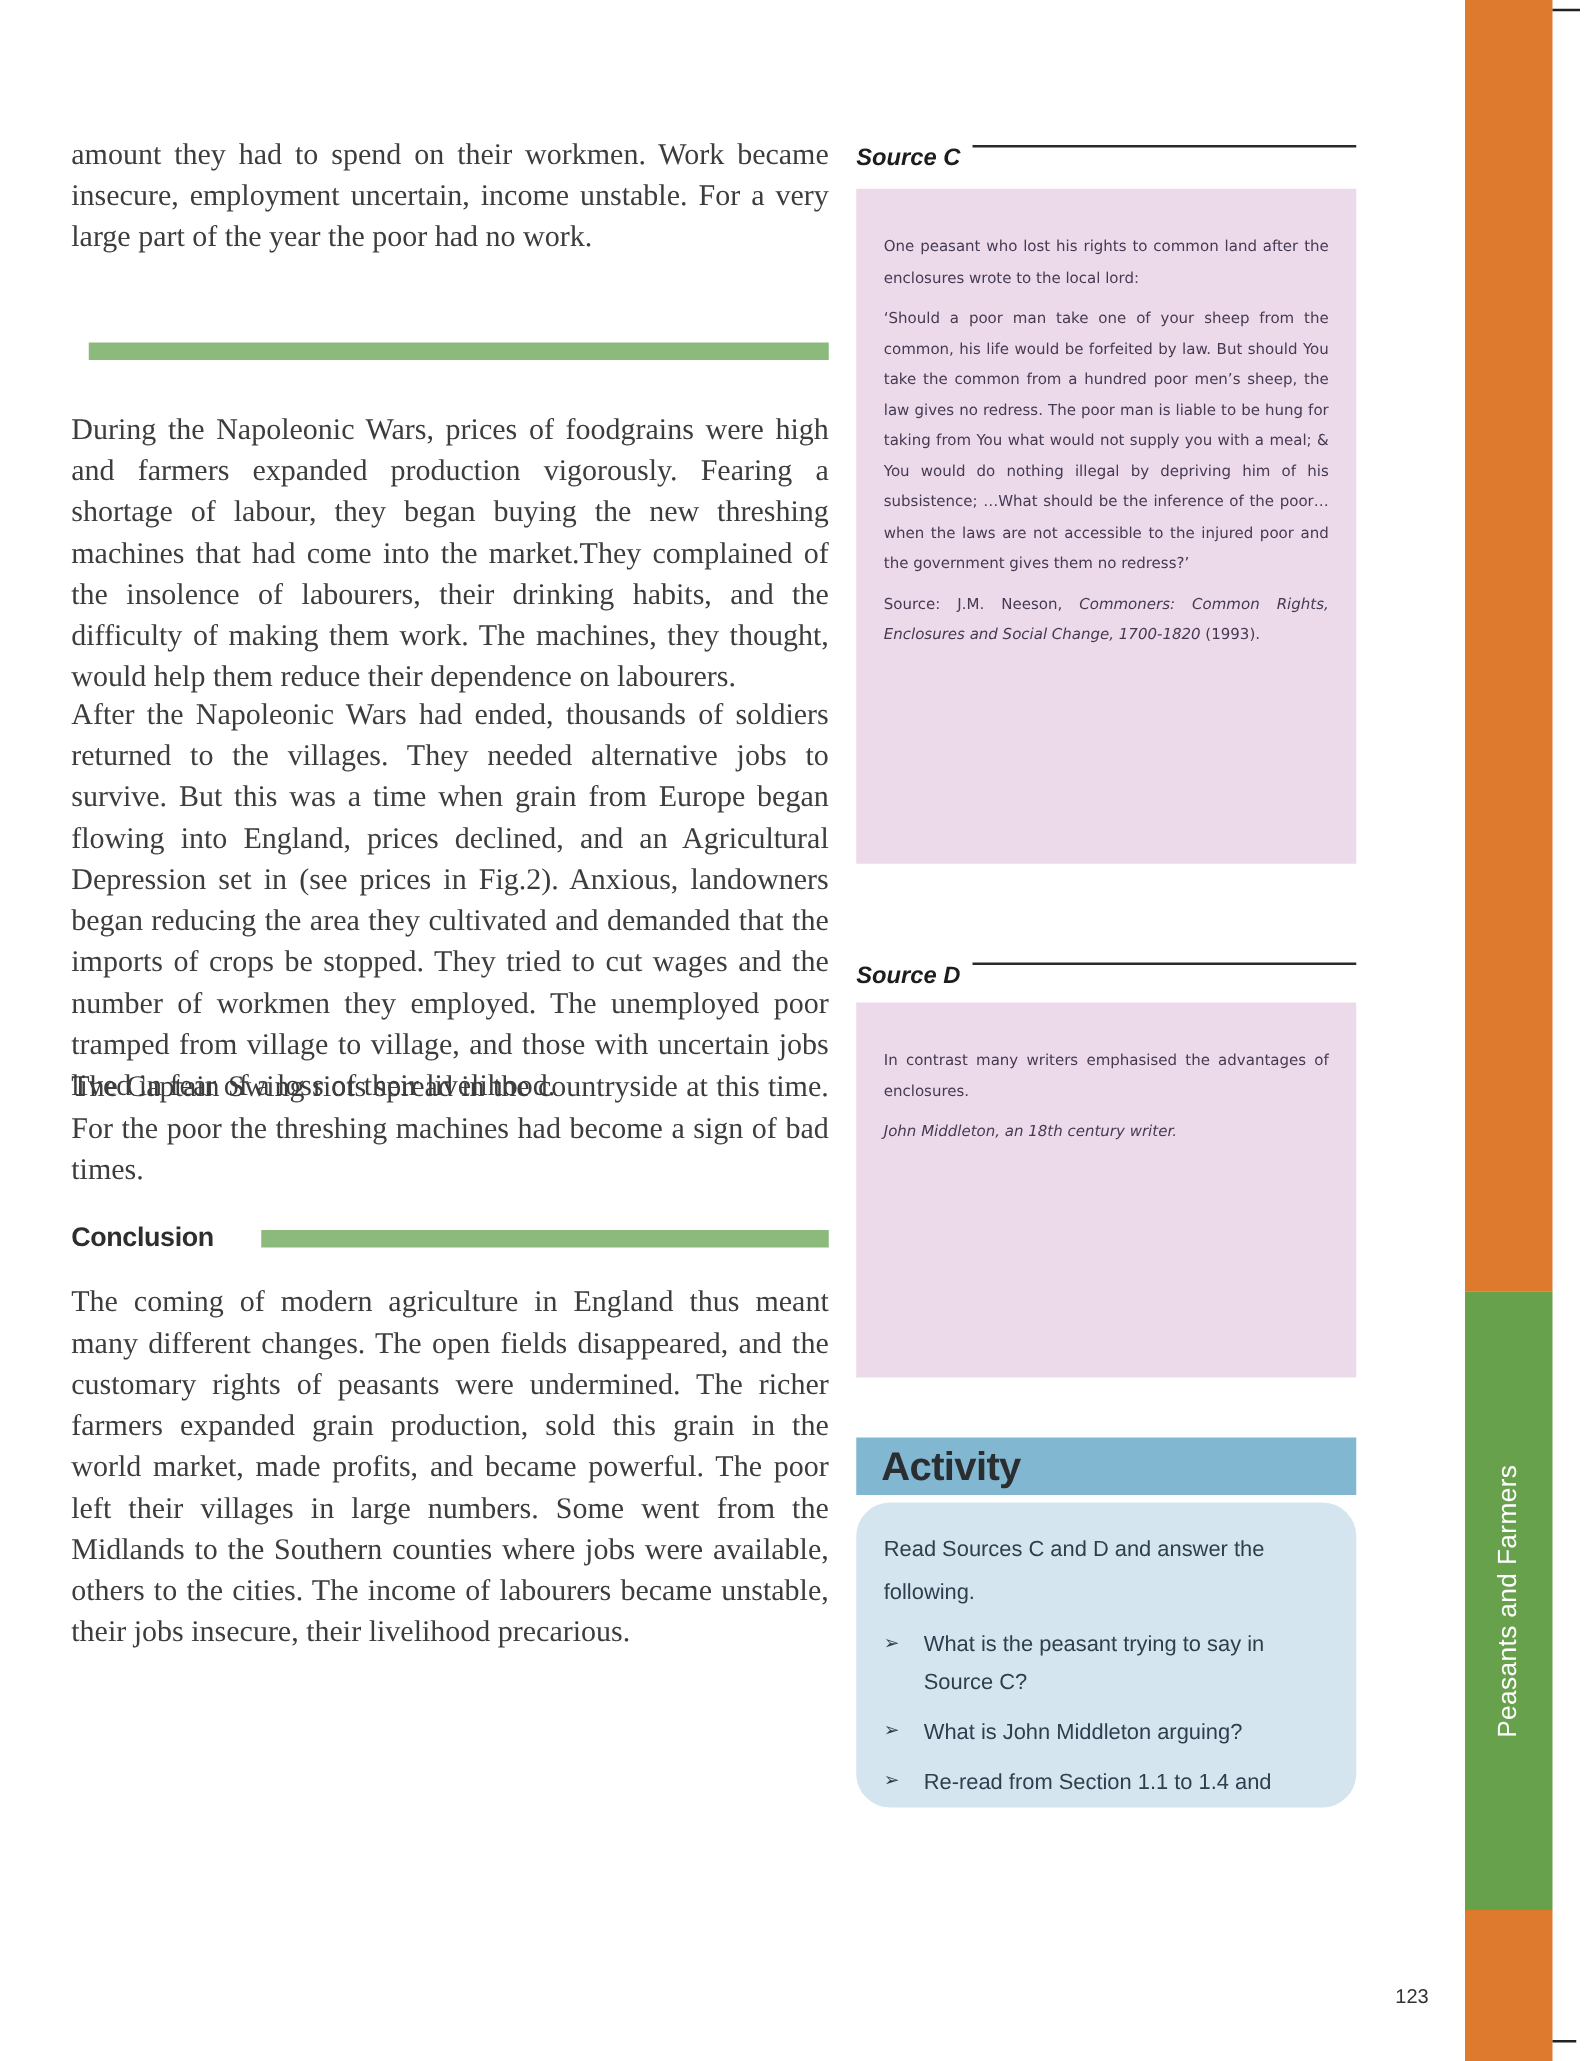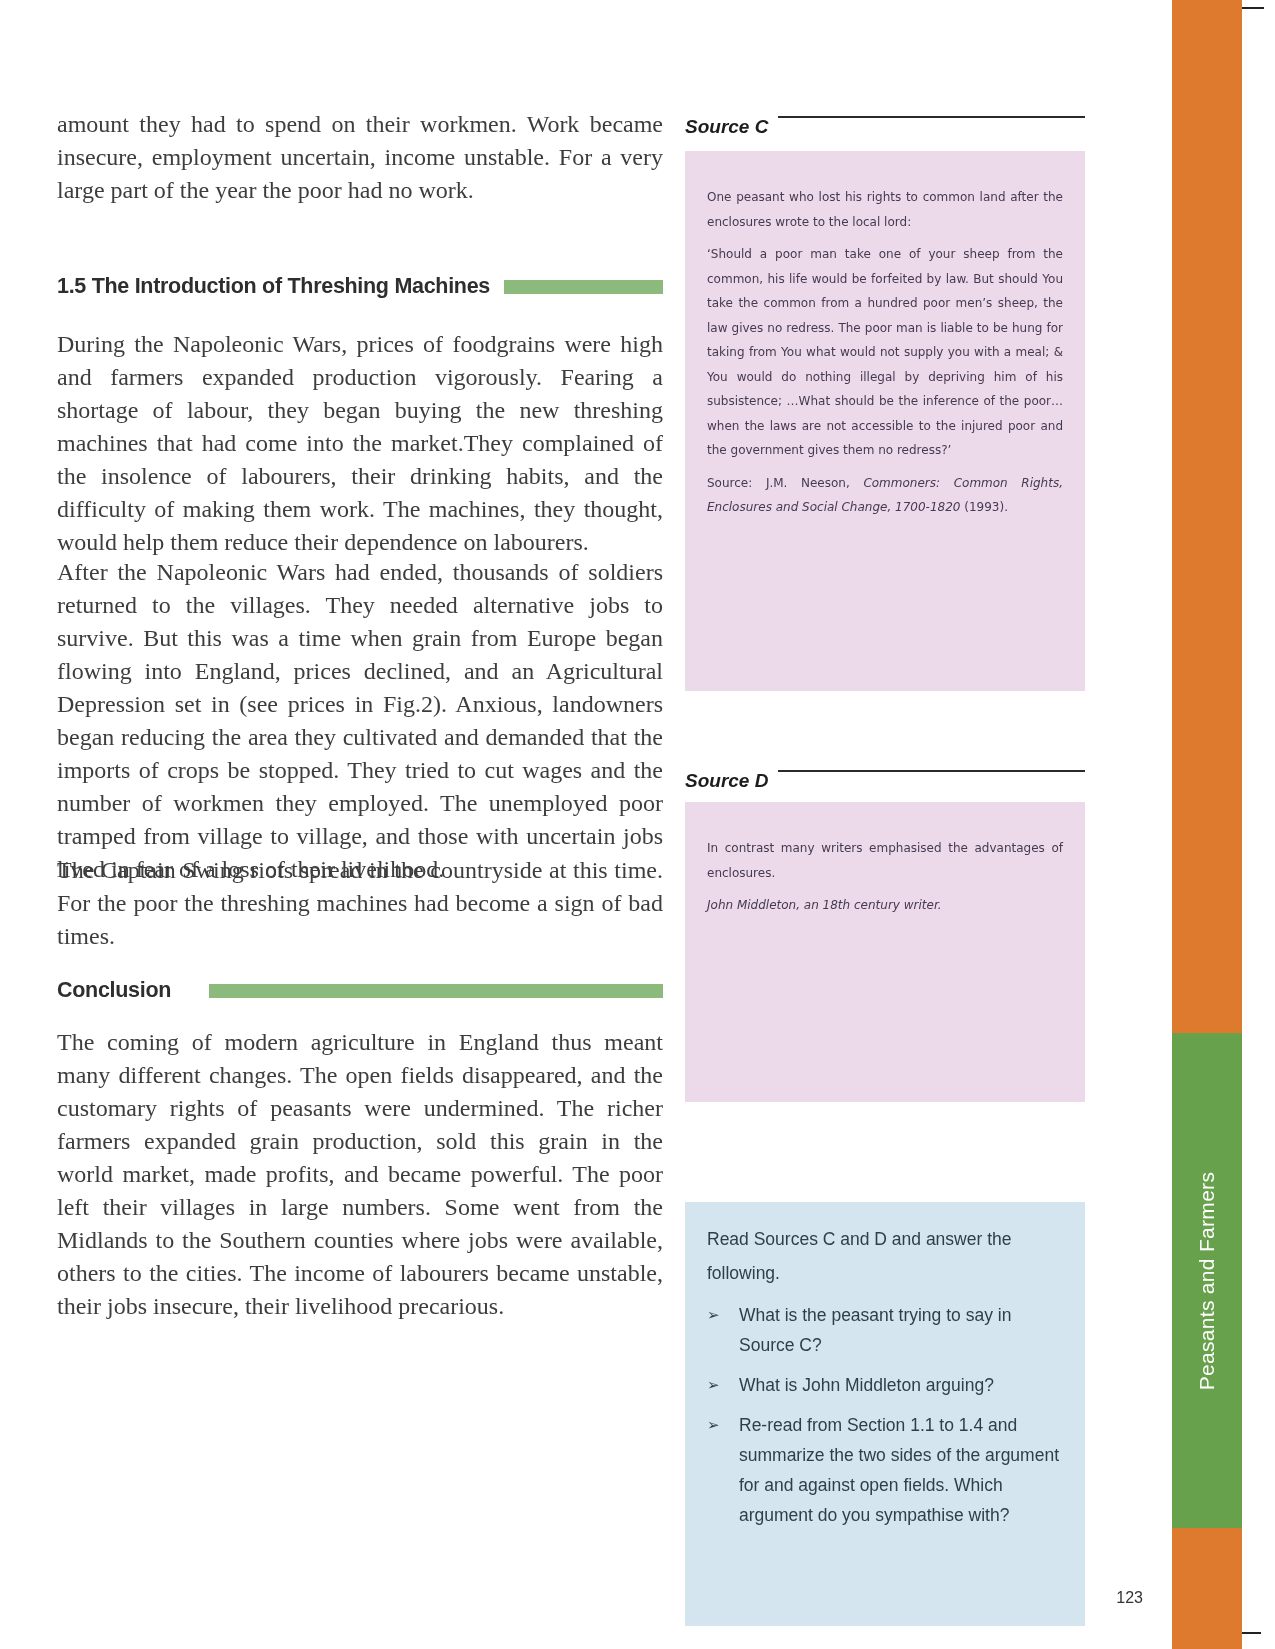--- a/index.html
+++ b/index.html
@@ -50,21 +50,20 @@
           font-family:"Liberation Sans",sans-serif;font-size:16px;color:#333333;margin-top:23px;}
 </style>
 </head>
 <body>
 
 <div id="page">
 
   <p class="leftcol body-par" style="top:108px;">amount they had to spend on their workmen.  Work became insecure, employment uncertain, income unstable. For a very large part of the year the poor had no work.</p>
 
   <div class="leftcol sec-head" style="top:274px;">
-    <span class="label">1.5 The Introduction of Threshing Machines</span>
     <span class="bar"></span>
   </div>
 
   <p class="leftcol body-par" style="top:328px;">During the Napoleonic Wars, prices of foodgrains were high and farmers expanded production vigorously. Fearing a shortage of labour, they began buying the new threshing machines that had come into the market.They complained of the insolence of labourers, their drinking habits, and the difficulty of making them work. The machines, they thought, would help them reduce their dependence on labourers.</p>
 
   <p class="leftcol body-par" style="top:556px;">After the Napoleonic Wars had ended, thousands of soldiers returned to the villages. They needed alternative jobs to survive. But this was a time when grain from Europe began flowing into England, prices declined, and an Agricultural Depression set in (see prices in Fig.2). Anxious, landowners began reducing the area they cultivated and demanded that the imports of crops be stopped. They tried to cut wages and the number of workmen they employed. The unemployed poor tramped from village to village, and those with uncertain jobs lived in fear of a loss of their livelihood.</p>
 
   <p class="leftcol body-par" style="top:854px;">The Captain Swing riots spread in the countryside at this time. For the poor the threshing machines had become a sign of bad times.</p>
 
   <div class="leftcol sec-head" style="top:978px;gap:24px;">
@@ -88,22 +87,25 @@
   <div class="rightcol-item src-head" style="top:770px;">
     <span class="label">Source D</span>
     <span class="rule"></span>
   </div>
 
   <div class="rightcol-item src-box" style="top:802px;height:300px;">
     <p>In contrast many writers emphasised the advantages of enclosures.</p>
     <p class="attr">John Middleton, an 18th century writer.</p>
   </div>
 
+  <div class="rightcol-item act-header" style="top:1150px;height:46px;">
+    <span class="act-title">Activity</span>
+  </div>
 
-  <div class="rightcol-item act-body" style="top:1202px;height:424px;">
+  <div class="rightcol-item act-body" style="top:1202px;height:244px;border-radius:27px;">
     <p class="act-intro">Read Sources C and D and answer the following.</p>
 
     <div class="act-item">
       <span class="marker">➢</span>
       <span class="txt">What is the peasant trying to say in Source C?</span>
     </div>
     <div class="act-item">
       <span class="marker">➢</span>
       <span class="txt">What is John Middleton arguing?</span>
     </div>

